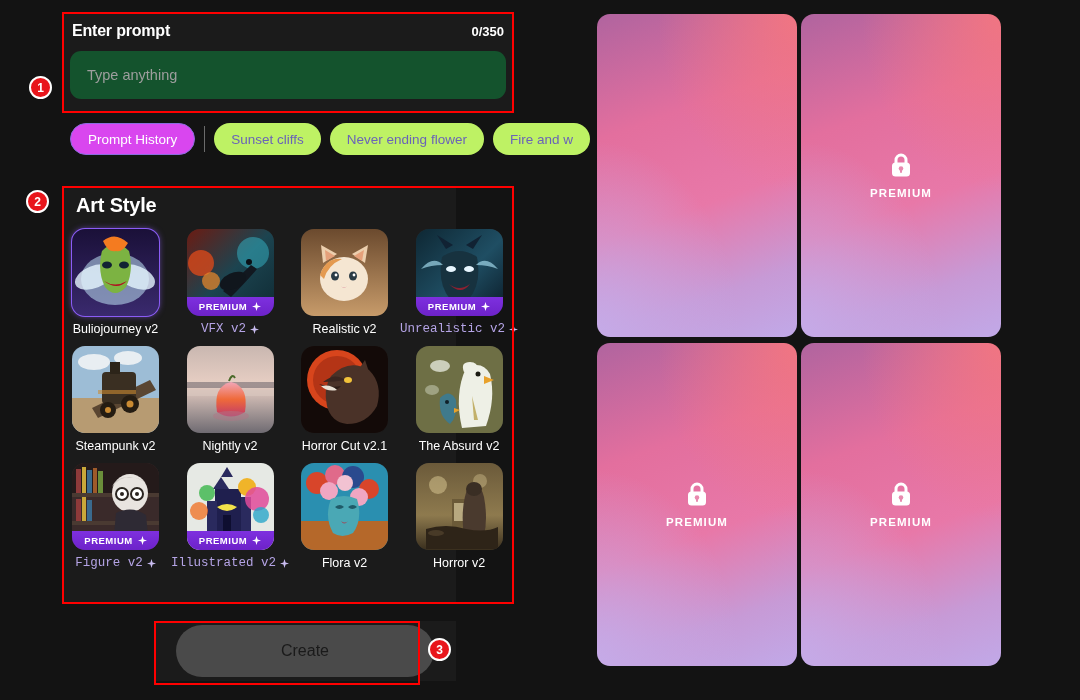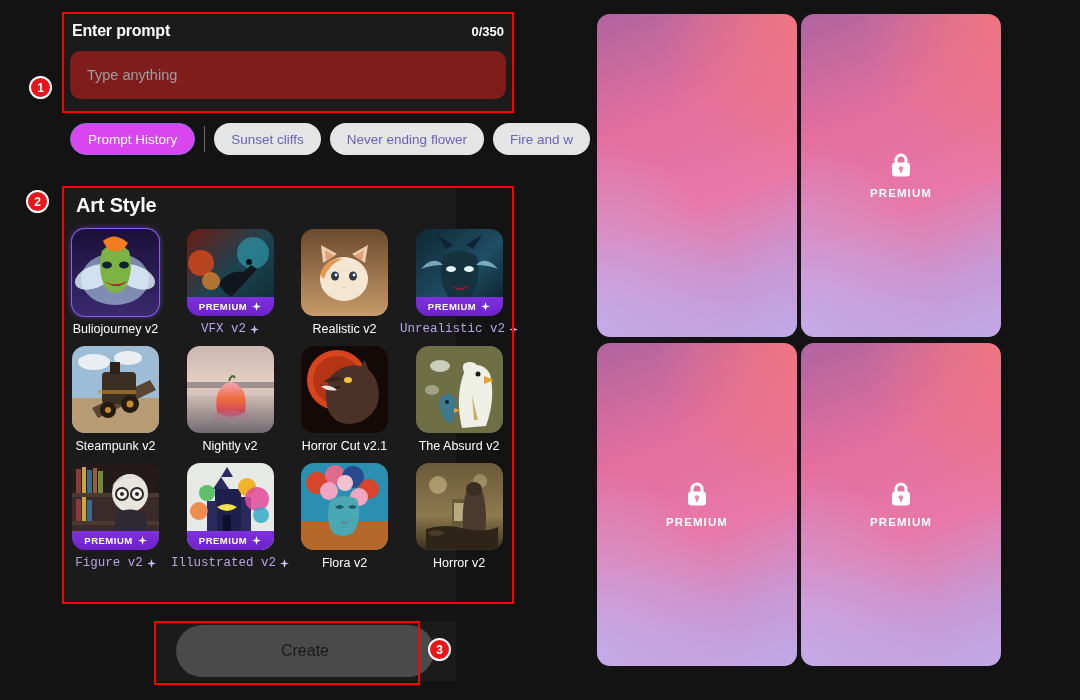--- a/index.html
+++ b/index.html
@@ -17,33 +17,33 @@
   
   .prompt-section {
     position: absolute; left: 62px; top: 12px; width: 452px; height: 101px;
     background: #1b1b1b; padding: 10px 8px 0 8px;
   }
   .prompt-head { display: flex; align-items: baseline; justify-content: space-between; padding: 0 2px; }
   .prompt-title { color: #ffffff; font-size: 16px; font-weight: bold; letter-spacing: -0.2px; }
   .prompt-counter { color: #ffffff; font-size: 13px; font-weight: bold; }
   .prompt-input {
     margin-top: 11px; height: 48px; border-radius: 11px;
-    background: #7f1d1d; display: flex; align-items: center; padding: 0 17px;
+    background: #14532d; display: flex; align-items: center; padding: 0 17px;
   }
   .prompt-placeholder { color: #9e9e9e; font-size: 14.5px; }
 
   
   .chips-row { position: absolute; left: 70px; top: 123px; display: flex; align-items: center; gap: 0; }
   .chip {
     height: 32px; border-radius: 16px; display: flex; align-items: center;
     padding: 0 17px; font-size: 13.5px; white-space: nowrap;
   }
   .chip-history { background: #d946ef; border: 1.5px solid #8b6ce0; color: #ffffff; }
   .chip-divider { width: 1px; height: 26px; background: #6b6b6b; margin: 0 9px; }
-  .chip-suggest { background: #e5e5e5; color: #6a63b8; margin-right: 9px; }
+  .chip-suggest { background: #bef264; color: #6a63b8; margin-right: 9px; }
   .chip-clip { overflow: hidden; }
 
   
   .art-section {
     position: absolute; left: 62px; top: 186px; width: 394px; height: 418px;
     background: #1b1b1b; padding: 8px 10px 0 10px;
   }
   .art-title { color: #ffffff; font-size: 20px; font-weight: bold; padding-left: 4px; letter-spacing: -0.2px; }
   .art-grid {
     margin-top: 12px; display: grid; grid-template-columns: repeat(4, 1fr);

